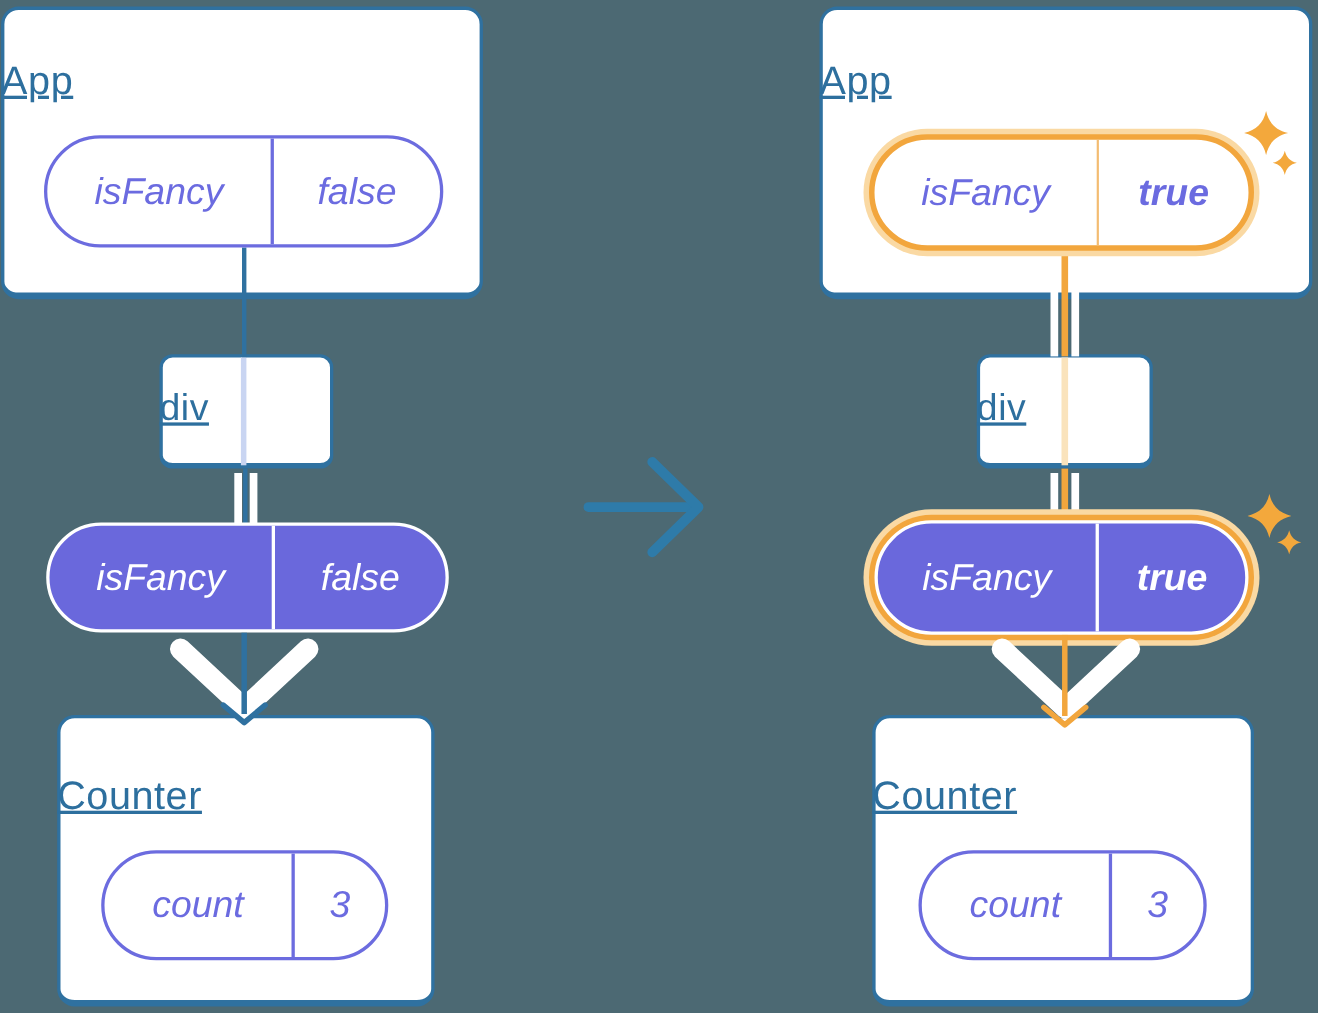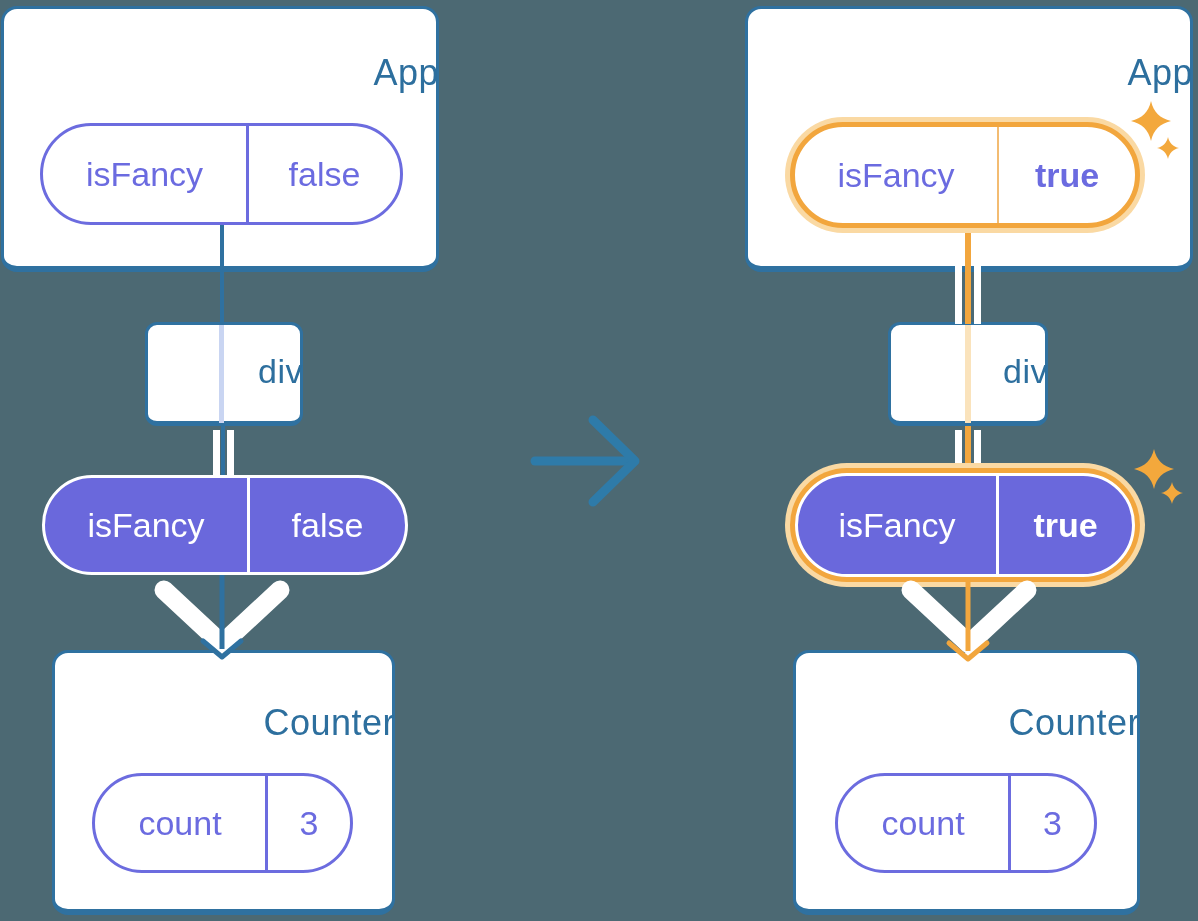--- a/index.html
+++ b/index.html
@@ -2,27 +2,27 @@
 <html><head>
 <meta charset="utf-8">
 <style>
   html,body{margin:0;padding:0;}
   body{background:#4C6973;font-family:"Liberation Sans","DejaVu Sans",sans-serif;}
   .stage{position:relative;width:1198px;height:921px;background:#4C6973;overflow:hidden;}
 
   
   .card{position:absolute;background:#fff;border:3px solid #2F71A0;border-bottom-width:6px;
         border-radius:16px;box-sizing:border-box;z-index:1;}
-  .card-title{position:absolute;left:0;right:12px;text-align:right;color:#2D6F9E;
-        font-size:36px;font-weight:500;letter-spacing:.5px;z-index:3;}
+  .card-title{position:absolute;left:0;right:12px;text-align:left;color:#2D6F9E;
+        font-size:36px;font-weight:500;letter-spacing:.5px;z-index:3;text-decoration:underline;}
 
   
   .pill{position:absolute;display:flex;align-items:stretch;box-sizing:border-box;z-index:3;
         font-size:34px;}
-  .pill .cell{display:flex;align-items:center;justify-content:center;}
+  .pill .cell{display:flex;align-items:center;justify-content:center;font-style:italic;}
   .pill--outline{background:#fff;border:3px solid #6C6CDF;border-radius:60px;color:#6B6BE0;}
   .pill--outline .divider{width:3px;background:#6C6CDF;}
   .pill--solid{background:#6A68DC;border:3px solid #fff;border-radius:60px;color:#fff;}
   .pill--solid .divider{width:3px;background:#fff;}
   .pill--glow{background:#fff;border:5px solid #F2A63D;border-radius:60px;color:#6B6BE0;
         box-shadow:0 0 0 5px #FAD9A3;}
   .pill--glow .divider{width:2px;background:#F3BC72;}
   .pill--solid-glow{background:#6A68DC;border:3px solid #fff;border-radius:60px;color:#fff;
         box-shadow:0 0 0 5px #F2A63D,0 0 0 10px #FAD9A3;}
   .pill--solid-glow .divider{width:3px;background:#fff;}

